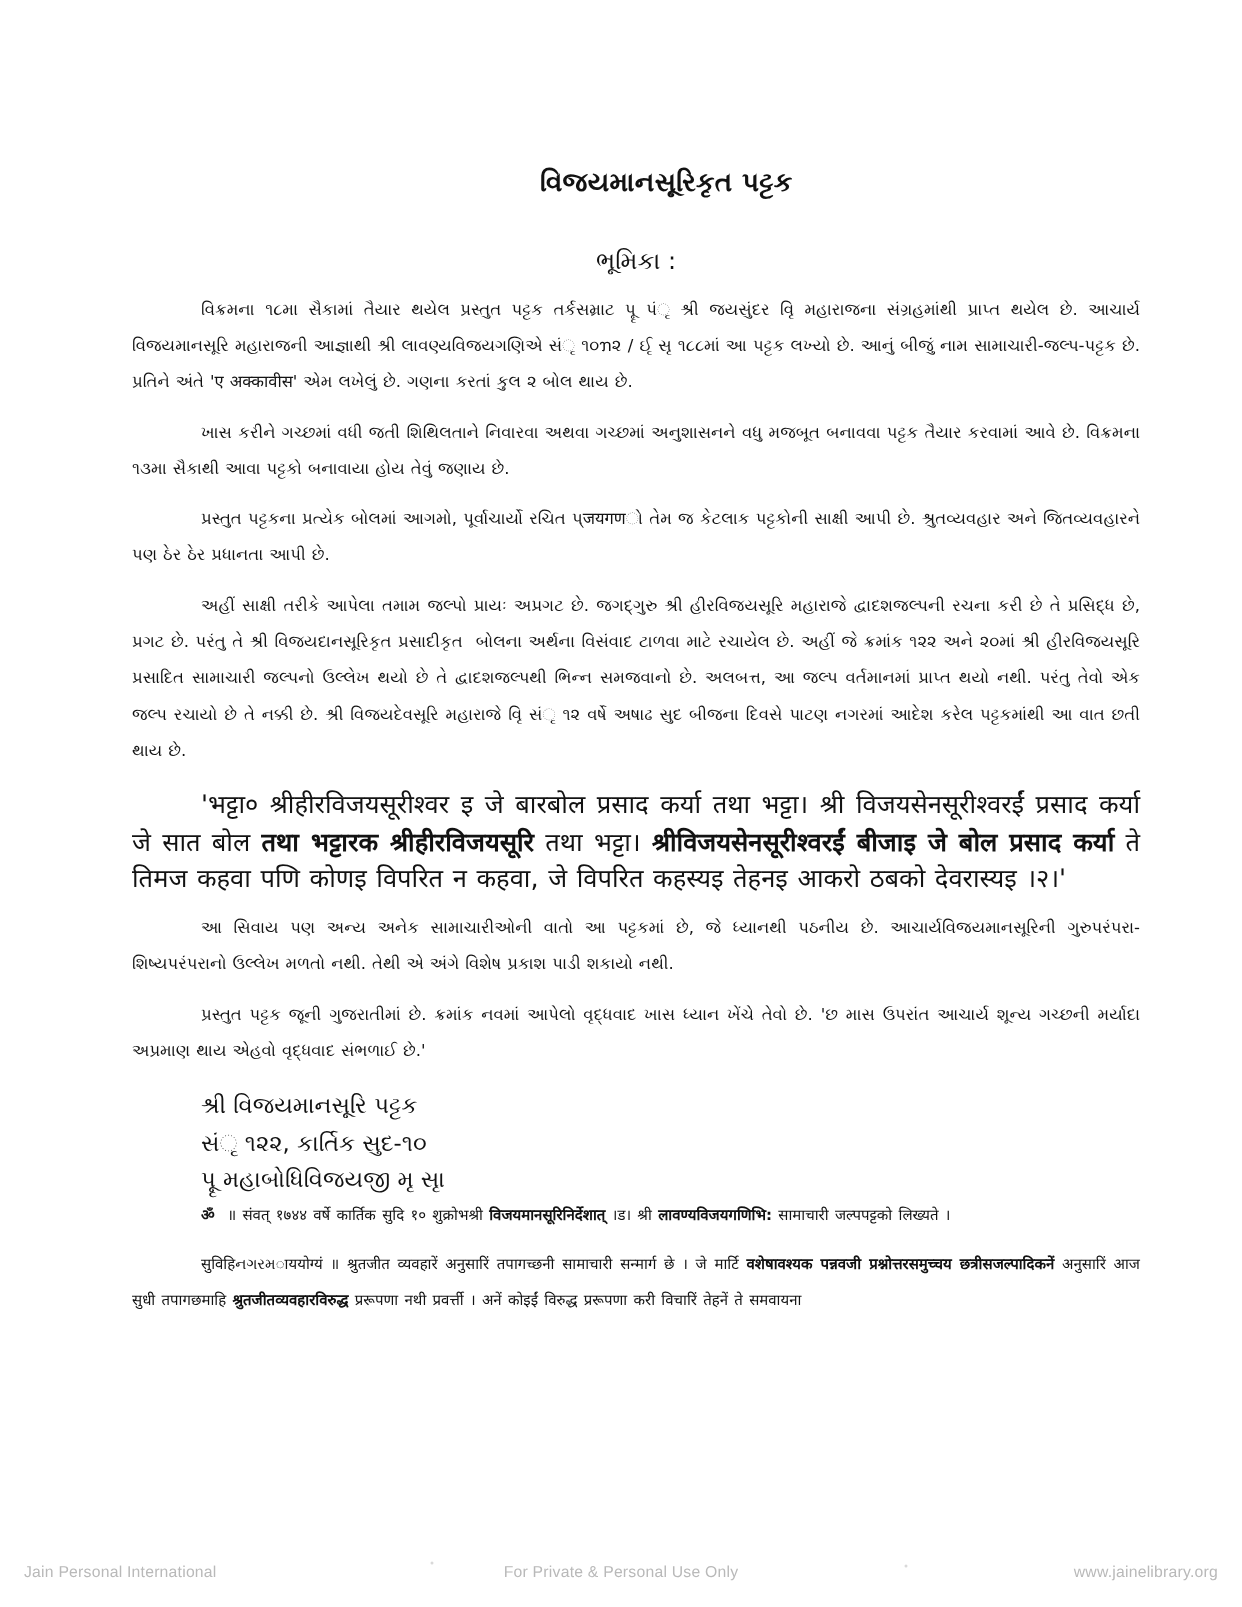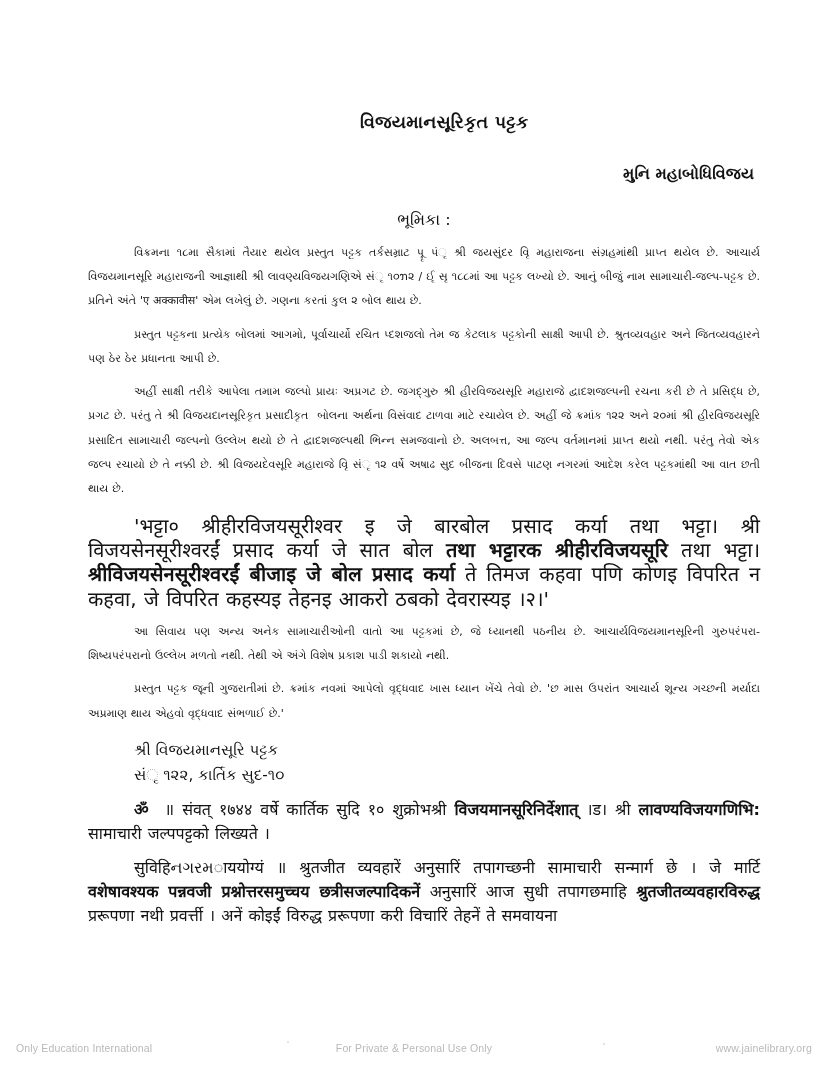--- a/index.html
+++ b/index.html
@@ -63,42 +63,42 @@
     margin: 0 0 9px 0;
     text-indent: 46px;
     text-align: justify;
     text-justify: inter-word;
     word-spacing: 0.5px;
   }
 
   
   p.quote {
     font-family: "DejaVu Sans", "Liberation Sans", sans-serif;
-    font-size: 20px;
+    font-size: 17px;
     line-height: 24.3px;
     margin: 12px 0 9px 0;
     text-indent: 46px;
     text-align: justify;
     word-spacing: 1px;
   }
   .b { font-weight: 700; }
 
   
   .colophon {
     font-family: "DejaVu Sans", "Liberation Sans", sans-serif;
     font-size: 15.2px;
     line-height: 24.5px;
-    margin: 12px 0 11px 46px;
+    margin: 12px 0 0 46px;
   }
   .colophon div { white-space: nowrap; }
 
   
   p.deva {
     font-family: "DejaVu Sans", "Liberation Sans", sans-serif;
-    font-size: 16px;
+    font-size: 10px;
     line-height: 24.3px;
     margin: 0 0 9px 0;
     text-indent: 46px;
     text-align: justify;
     word-spacing: 1px;
   }
 
   .sym {
     font-family: "DejaVu Sans", "Liberation Sans", sans-serif;
     font-weight: 700;
@@ -132,46 +132,47 @@
 </style>
 </head>
 <body>
 
 <div class="page">
 
   <div class="content">
 
     <h1 class="doc-title">વિજયમાનસૂરિકૃત પટ્ટક</h1>
 
-    <div class="byline">મુનિ મહાબોધિવિજય</div>
 
     <h2 class="section-heading">ભૂમિકા :</h2>
 
     <p class="para">વિક્રમના ૧૮મા સૈકામાં તૈયાર થયેલ પ્રસ્તુત પટ્ટક તર્કસમ્રાટ પૂૃ પંૃ શ્રી જયસુંદર વિૃ મહારાજના સંગ્રહમાંથી પ્રાપ્ત થયેલ છે. આચાર્ય વિજયમાનસૂરિ મહારાજની આજ્ઞાથી શ્રી લાવણ્યવિજયગણિએ સંૃ ૧૦ຠ૨ / ઈૃ સૃ ૧૆૮૮માં આ પટ્ટક લખ્યો છે. આનું બીજું નામ સામાચારી-જલ્પ-પટ્ટક છે. પ્રતિને અંતે 'ए अक्कावीस' એમ લખેલું છે. ગણના કરતાં કુલ ૨૆ બોલ થાય છે.</p>
-    <p class="para">પ્રસ્તુત પટ્ટકના પ્રત્યેક બોલમાં આગમો, પૂર્વાચાર્યો રચિત પ્દશજલો તેમ જ કેટલાક પટ્ટકોની સાક્ષી આપી છે. શ્રુતવ્યવહાર અને જિતવ્યવહારને પણ ઠેર ઠેર પ્રધાનતા આપી છે.</p>
+    <p class="para">ખાસ કરીને ગચ્છમાં વધી જતી શિથિલતાને નિવારવા અથવા ગચ્છમાં અનુશાસનને વધુ મજબૂત બનાવવા પટ્ટક તૈયાર કરવામાં આવે છે. વિક્રમના ૧૩મા સૈકાથી આવા પટ્ટકો બનાવાયા હોય તેવું જણાય છે.</p>
+    <p class="para">પ્રસ્તુત પટ્ટકના પ્રત્યેક બોલમાં આગમો, પૂર્વાચાર્યો રચિત પ્जयगणો તેમ જ કેટલાક પટ્ટકોની સાક્ષી આપી છે. શ્રુતવ્યવહાર અને જિતવ્યવહારને પણ ઠેર ઠેર પ્રધાનતા આપી છે.</p>
     <p class="para">અહીં સાક્ષી તરીકે આપેલા તમામ જલ્પો પ્રાયઃ અપ્રગટ છે. જગદ્ગુરુ શ્રી હીરવિજયસૂરિ મહારાજે દ્વાદશજલ્પની રચના કરી છે તે પ્રસિદ્ધ છે, પ્રગટ છે. પરંતુ તે શ્રી વિજયદાનસૂરિકૃત પ્રસાદીકૃત ૗ બોલના અર્થના વિસંવાદ ટાળવા માટે રચાયેલ છે. અહીં જે ક્રમાંક ૧૨૨ અને ૨૦માં શ્રી હીરવિજયસૂરિ પ્રસાદિત સામાચારી જલ્પનો ઉલ્લેખ થયો છે તે દ્વાદશજલ્પથી ભિન્ન સમજવાનો છે. અલબત્ત, આ જલ્પ વર્તમાનમાં પ્રાપ્ત થયો નથી. પરંતુ તેવો એક જલ્પ રચાયો છે તે નક્કી છે. શ્રી વિજયદેવસૂરિ મહારાજે વિૃ સંૃ ૧૆૗૨ વર્ષે અષાઢ સુદ બીજના દિવસે પાટણ નગરમાં આદેશ કરેલ પટ્ટકમાંથી આ વાત છતી થાય છે.</p>
 
     <p class="quote"><span>'भट्टा० श्रीहीरविजयसूरीश्वर इ जे बारबोल प्रसाद कर्या तथा भट्टा। श्री विजयसेनसूरीश्वरईं प्रसाद कर्या</span> <span>जे सात बोल </span><span class="b">तथा भट्टारक श्रीहीरविजयसूरि</span><span> तथा भट्टा। </span><span class="b">श्रीविजयसेनसूरीश्वरईं बीजाइ जे बोल प्रसाद कर्या</span> <span>ते तिमज कहवा पणि कोणइ विपरित न कहवा, जे विपरित कहस्यइ तेहनइ आकरो ठबको देवरास्यइ ।२।'</span></p>
 
     <p class="para">આ સિવાય પણ અન્ય અનેક સામાચારીઓની વાતો આ પટ્ટકમાં છે, જે ધ્યાનથી પઠનીય છે. આચાર્યવિજયમાનસૂરિની ગુરુપરંપરા-શિષ્યપરંપરાનો ઉલ્લેખ મળતો નથી. તેથી એ અંગે વિશેષ પ્રકાશ પાડી શકાયો નથી.</p>
     <p class="para">પ્રસ્તુત પટ્ટક જૂની ગુજરાતીમાં છે. ક્રમાંક નવમાં આપેલો વૃદ્ધવાદ ખાસ ધ્યાન ખેંચે તેવો છે. 'છ માસ ઉપરાંત આચાર્ય શૂન્ય ગચ્છની મર્યાદા અપ્રમાણ થાય એહવો વૃદ્ધવાદ સંભળાઈ છે.'</p>
 
     <div class="colophon">
       <div>શ્રી વિજયમાનસૂરિ પટ્ટક</div>
       <div>સંૃ ૧૗૨૨, કાર્તિક સુદ-૧૦</div>
+      <div>પૂૃ મહાબોધિવિજયજી મૃ સાૃ</div>
     </div>
 
     <p class="deva"><span class="sym">ॐ</span>&nbsp;&nbsp;<span>॥ संवत् १७४४ वर्षे कार्तिक सुदि १० शुक्रोभश्री </span><span class="b">विजयमानसूरिनिर्देशात्</span><span> ।ड। श्री</span> <span class="b">लावण्यविजयगणिभि:</span><span> सामाचारी जल्पपट्टको लिख्यते ।</span></p>
 
     <p class="deva"><span>सुविहिનગરમाययोग्यं ॥ श्रुतजीत व्यवहारें अनुसारिं तपागच्छनी सामाचारी सन्मार्ग छे । जे मार्टि</span> <span class="b">वशेषावश्यक पन्नवजी प्रश्नोत्तरसमुच्चय छत्रीसजल्पादिकनें</span><span> अनुसारिं आज सुधी तपागछमाहि</span> <span class="b">श्रुतजीतव्यवहारविरुद्ध</span><span> प्ररूपणा नथी प्रवर्त्ती । अनें कोइईं विरुद्ध प्ररूपणा करी विचारिं तेहनें ते समवायना</span></p>
 
   </div>
 
   <div class="speck" style="left:287px; top:1041px;"></div>
   <div class="speck" style="left:603px; top:1043px;"></div>
 
   <div class="footer">
-    <span class="f-left">Only Education International</span>
+    <span class="f-left">Jain Personal International</span>
     <span class="f-mid">For Private &amp; Personal Use Only</span>
     <span class="f-right">www.jainelibrary.org</span>
   </div>
 
 </div>
 
 </body></html>

